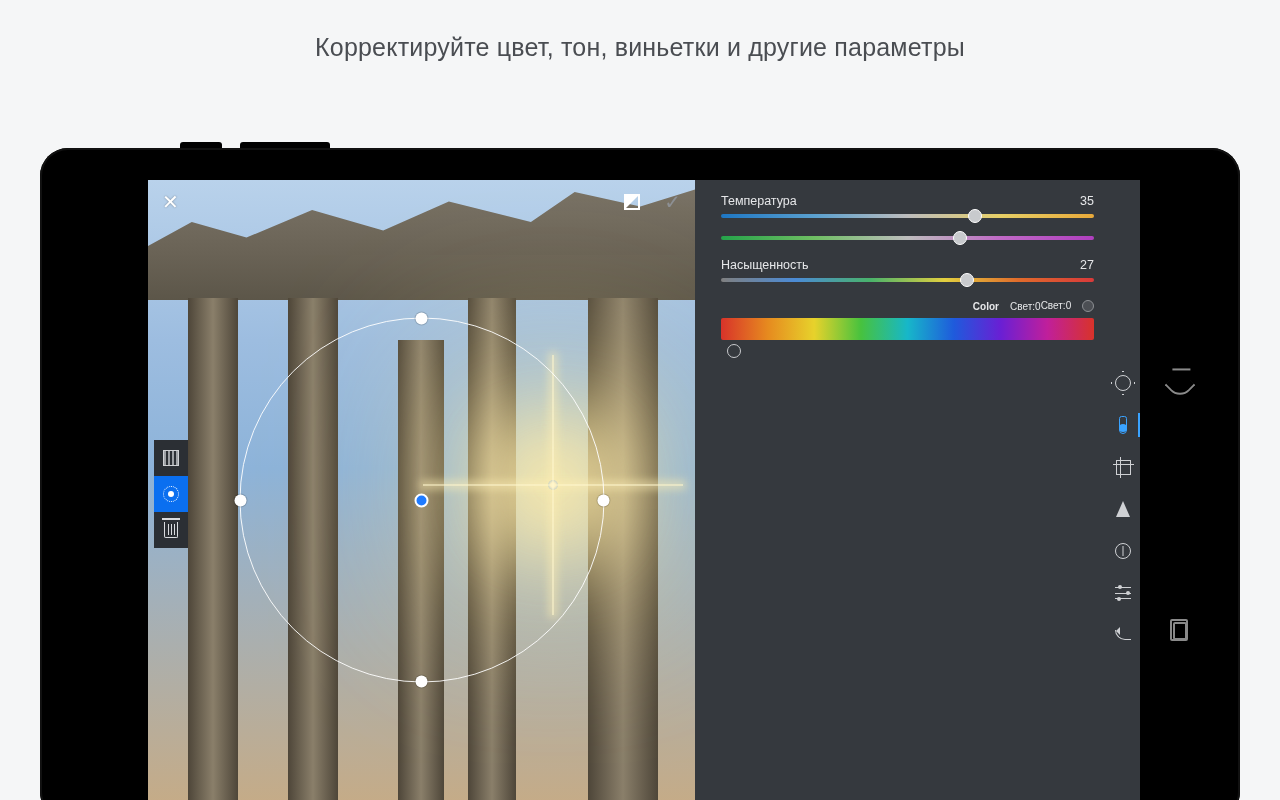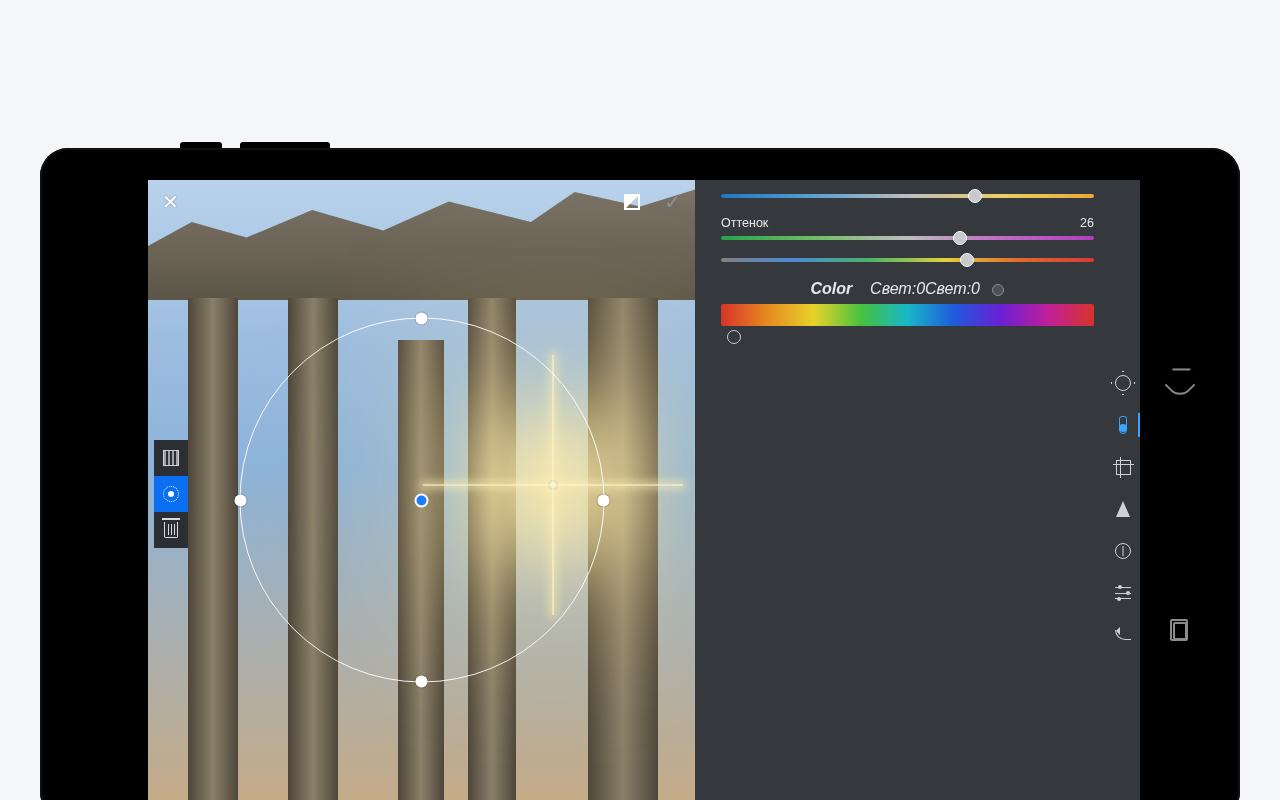--- a/index.html
+++ b/index.html
@@ -156,21 +156,21 @@
   }
   .thumb {
     position:absolute; top:50%; transform:translate(-50%,-50%);
     width:14px; height:14px; border-radius:50%;
     background:#c8cacd; border:1px solid #fff;
   }
   .track-temp { background:linear-gradient(90deg,#1e77c4,#5aa0cf,#bdbdbd,#e6cf66,#e8a93a); }
   .track-tint { background:linear-gradient(90deg,#25a34a,#6fbf63,#bdbdbd,#c069c6,#b03fbf); }
   .track-sat  { background:linear-gradient(90deg,#808080,#4b8bd6,#49b36b,#e2cf3f,#e06a2b,#d83a3a); }
 
-  .color-row { display:flex; justify-content:center; align-items:center; font-size:16px; margin:6px 0 6px;font-style:italic; }
+  .color-row { display:flex; justify-content:flex-end; align-items:center; font-size:10px; margin:6px 0 6px; }
   .shadow-dot { width:12px; height:12px; border-radius:50%; background:#4c4f54; border:1px solid #8d9094; display:inline-block; margin-left:8px; vertical-align:middle;}
   .spectrum {
     height:22px; border-radius:2px;
     background:linear-gradient(90deg,#d8332a,#e68a1f,#e7d22b,#47c23e,#17b7c9,#1f5adc,#6a1fd4,#c01f9b,#d8332a);
   }
   .hue-picker { position:relative; height:14px; margin-top:4px; }
   .hue-thumb { position:absolute; left:6px; top:0; width:14px; height:14px; border-radius:50%; border:1.5px solid #c8cacd; background:#35393e; }
 
   
   .right-strip {
@@ -198,21 +198,21 @@
   .i-sliders{width:16px;height:12px;position:relative;border-top:1.5px solid currentColor;border-bottom:1.5px solid currentColor;}
   .i-sliders::before{content:"";position:absolute;left:0;right:0;top:50%;border-top:1.5px solid currentColor;}
   .i-sliders::after{content:"";position:absolute;left:3px;top:-3px;width:4px;height:4px;background:currentColor;border-radius:50%;box-shadow:8px 6px 0 currentColor, -1px 12px 0 currentColor;}
   .i-undo{width:16px;height:10px;border:1.5px solid currentColor;border-top:none;border-right:none;border-radius:0 0 0 10px;position:relative;}
   .i-undo::after{content:"";position:absolute;left:-4px;top:-3px;border:4px solid transparent;border-right-color:currentColor;}
 </style>
 </head>
 <body>
 
 <div class="headline">
-  <br>
+  <span>Корректируйте цвет, тон, виньетки и другие параметры</span><br>
 </div>
 
 <div class="tablet">
   <span class="phys-btn-top1"></span>
   <span class="phys-btn-top2"></span>
   <span class="tablet-camera"></span>
   <span class="tablet-home"></span>
 
   <div class="tablet-inner">
 
@@ -257,36 +257,40 @@
           <span class="handle h-right"></span>
           <span class="handle h-bottom"></span>
           <span class="handle h-left"></span>
           <span class="center-dot"></span>
         </div>
       </div>
 
       <div class="panel">
 
         <div class="slider-row">
+          <div class="slider-head">
+            <span>Температура</span>
+            <span class="val">35</span>
+          </div>
           <div class="track track-temp">
             <span class="thumb" style="left:68%"></span>
           </div>
         </div>
 
         <div class="slider-row">
-          <div class="slider-head">
-            <span>Оттенок</span>
-            <span class="val">26</span>
-          </div>
           <div class="track track-tint">
             <span class="thumb" style="left:64%"></span>
           </div>
         </div>
 
         <div class="slider-row">
+          <div class="slider-head">
+            <span>Насыщенность</span>
+            <span class="val">27</span>
+          </div>
           <div class="track track-sat">
             <span class="thumb" style="left:66%"></span>
           </div>
         </div>
 
         <div class="color-row">
           <span>
             <b style="font-weight:600">Color</b>
             &nbsp;&nbsp;
             <span>Свет:</span><span>0</span>

